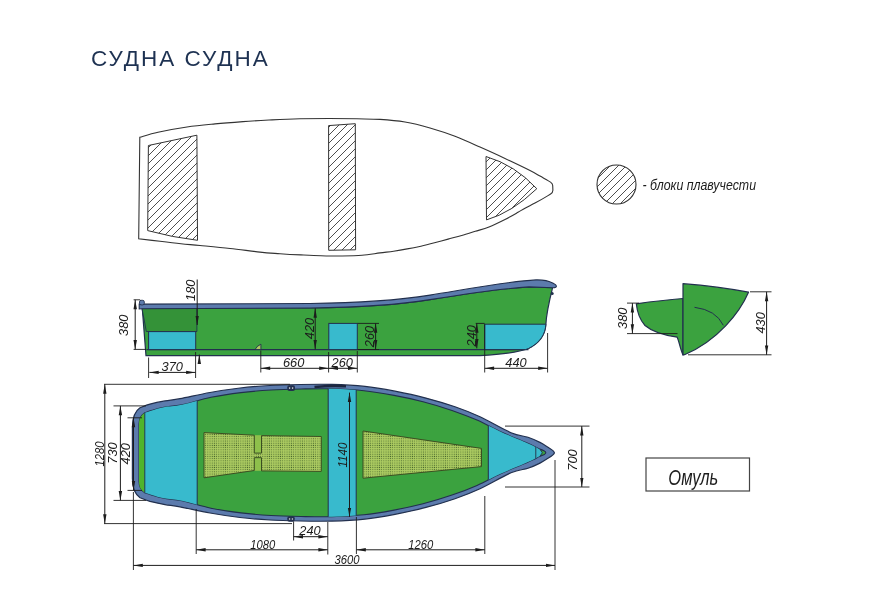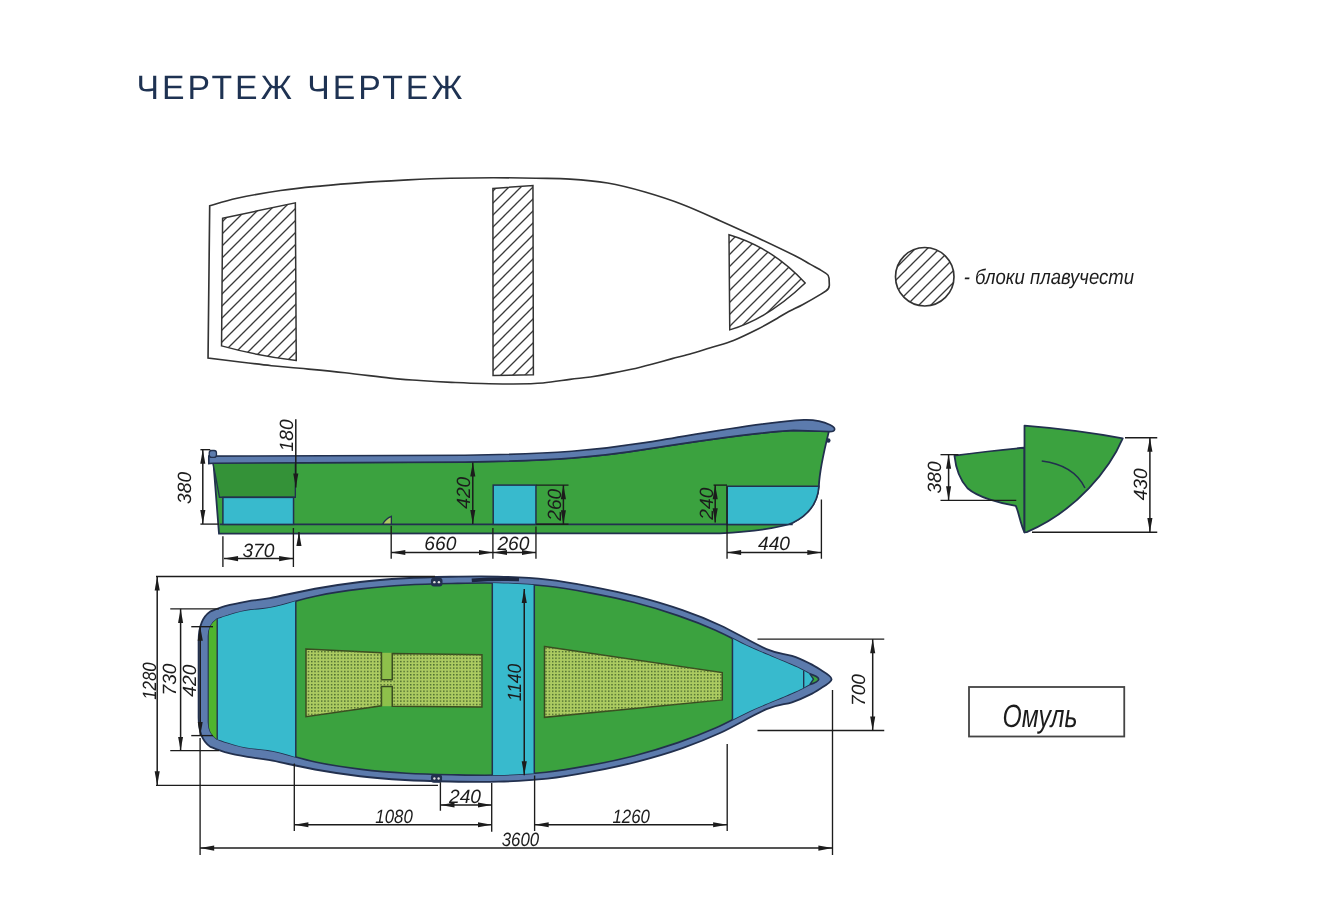--- a/index.html
+++ b/index.html
@@ -138,13 +138,13 @@
 <line x1="356.4" y1="517.0" x2="356.4" y2="554.0" stroke="#1c1c1c" stroke-width="0.9"></line>
 <line x1="356.4" y1="549.8" x2="484.8" y2="549.8" stroke="#1c1c1c" stroke-width="1" marker-start="url(#as)" marker-end="url(#ae)"></line>
 <text x="420.8" y="548.6" text-anchor="middle" font-size="12.8" font-style="italic" fill="#1c1c1c" textLength="25" lengthAdjust="spacingAndGlyphs">1260</text>
 <line x1="133.4" y1="492.0" x2="133.4" y2="570.0" stroke="#1c1c1c" stroke-width="0.9"></line>
 <line x1="555.0" y1="460.0" x2="555.0" y2="570.0" stroke="#1c1c1c" stroke-width="0.9"></line>
 <line x1="133.4" y1="565.4" x2="555.0" y2="565.4" stroke="#1c1c1c" stroke-width="1" marker-start="url(#as)" marker-end="url(#ae)"></line>
 <text x="347.0" y="564.3" text-anchor="middle" font-size="12.8" font-style="italic" fill="#1c1c1c" textLength="25" lengthAdjust="spacingAndGlyphs">3600</text>
 <rect x="646" y="458" width="103.5" height="33" fill="white" stroke="#444" stroke-width="1.2"></rect>
 <text x="693.3" y="484.5" text-anchor="middle" font-size="21.5" font-style="italic" textLength="50" lengthAdjust="spacingAndGlyphs" fill="#1c1c1c">Омуль</text>
 </svg>
-<div id="t">ЧЕРТЕЖ ЧЕРТЕЖ</div>
+<div id="t">СУДНА СУДНА</div>
 
 </body></html>

